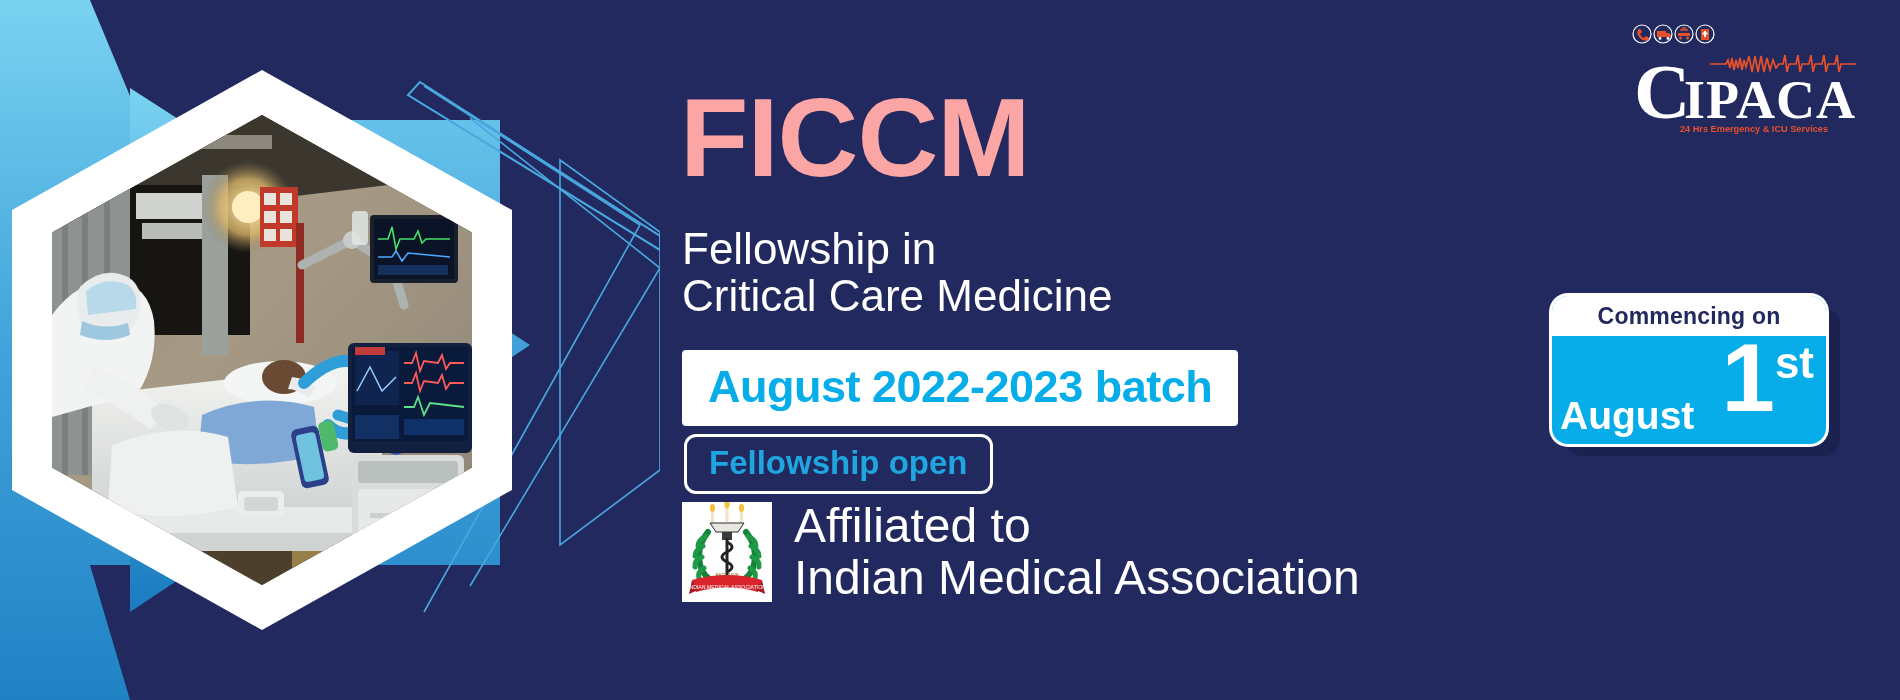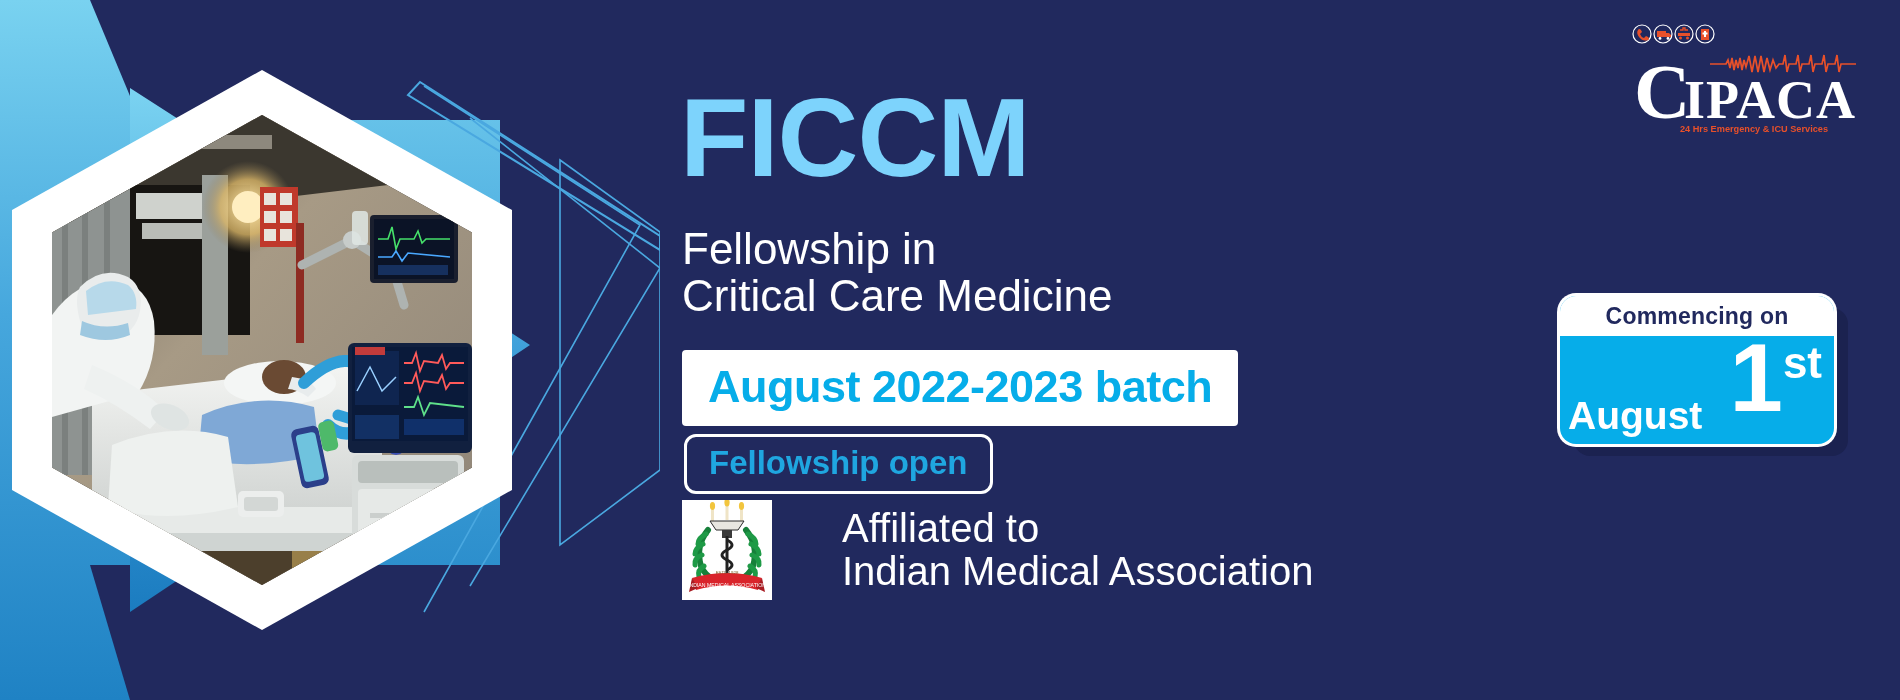--- a/index.html
+++ b/index.html
@@ -26,21 +26,21 @@
     clip-path:polygon(50% 0%,100% 25%,100% 75%,50% 100%,0% 75%,0% 25%);
     overflow:hidden;background:#2a2622;
   }
   .hex-photo .icu{position:absolute;inset:0;}
 
   
   .content{position:absolute;left:660px;top:0;width:800px;height:700px;}
   .ficcm{
     position:absolute;left:20px;top:86px;
     font-size:112px;line-height:.92;font-weight:800;letter-spacing:-1px;
-    color:#7dd3fc;
+    color:#fca5a5;
   }
   .sub{
     position:absolute;left:22px;top:225px;
     font-size:44px;line-height:1.07;font-weight:400;color:#ffffff;
   }
   .batch-box{
     position:absolute;left:22px;top:350px;
     background:#ffffff;border-radius:4px;
     padding:11px 26px 13px 26px;
   }
@@ -50,27 +50,27 @@
   .admission-box{
     position:absolute;left:24px;top:434px;
     background:#21295e;border:3px solid #ffffff;border-radius:12px;
     padding:7px 22px 9px 22px;
   }
   .admission-box span{
     font-size:33px;font-weight:800;color:#1fa6e0;white-space:nowrap;
   }
   .affil{position:absolute;left:22px;top:500px;display:flex;align-items:center;gap:22px;}
   .ima-logo{width:90px;height:100px;background:#fff;flex:none;}
-  .affil-txt{font-size:40px;line-height:1.08;font-weight:400;color:#ffffff;margin-left:48px;}
+  .affil-txt{font-size:48px;line-height:1.08;font-weight:400;color:#ffffff;}
 
   
   .cipaca{position:absolute;right:22px;top:22px;width:250px;height:115px;}
 
   
-  .badge{position:absolute;left:1552px;top:296px;width:314px;height:160px;margin-left:8px;}
+  .badge{position:absolute;left:1552px;top:296px;width:314px;height:160px;}
   .badge-shadow{
     position:absolute;left:14px;top:12px;width:274px;height:148px;
     background:#1b2250;border-radius:16px;
   }
   .badge-body{
     position:absolute;left:0;top:0;width:274px;height:148px;
     border-radius:16px;overflow:hidden;background:#06ade9;
     box-shadow:0 0 0 3px #ffffff;
   }
   .badge-head{

